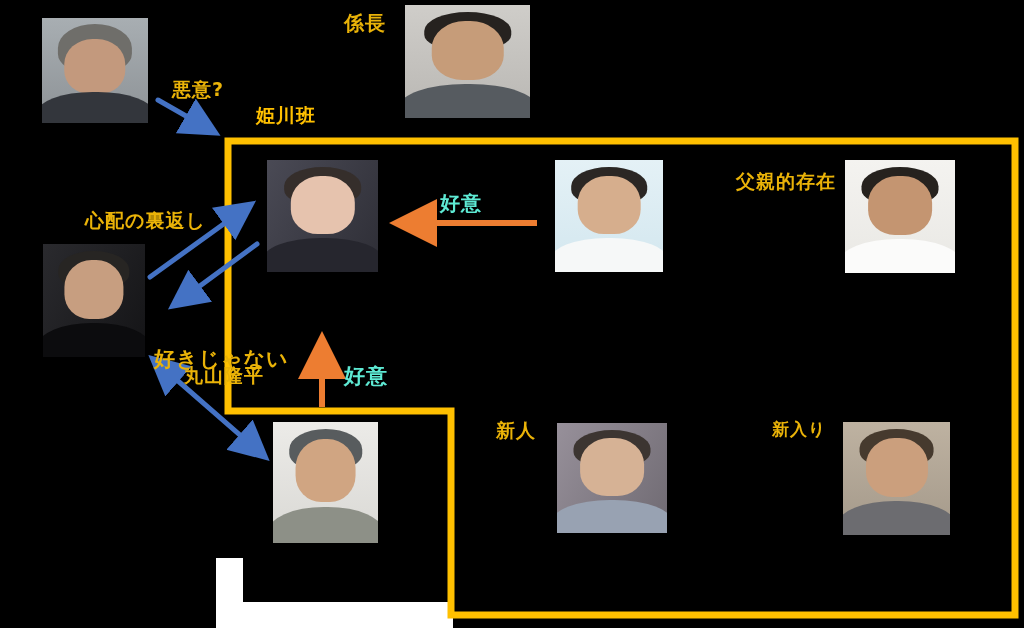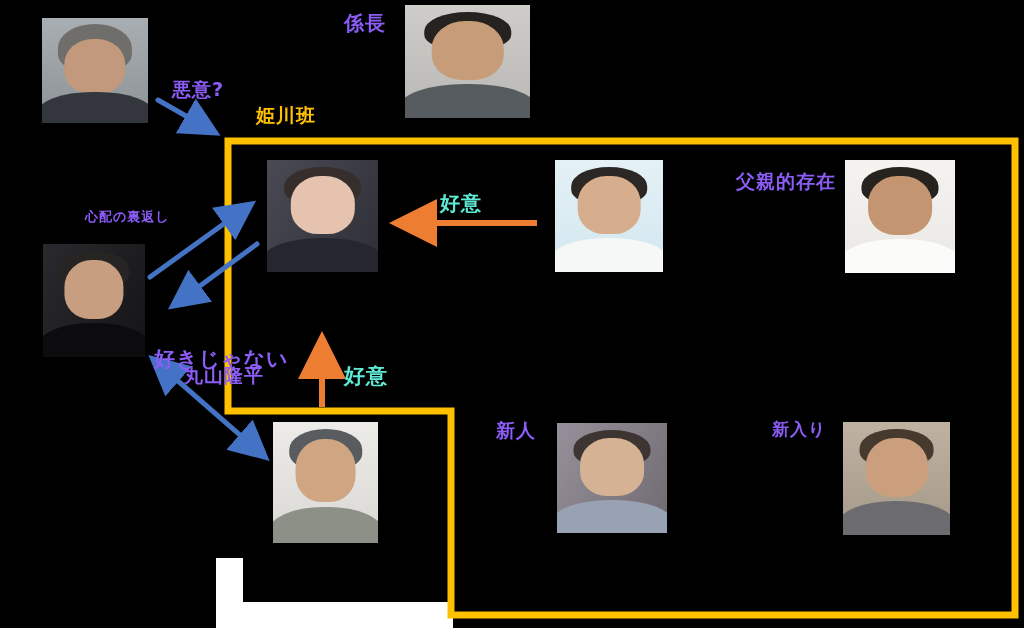--- a/index.html
+++ b/index.html
@@ -19,21 +19,21 @@
     transform:translateX(-50%);border-radius:50% 50% 40% 40%;
   }
   .photo .body{
     position:absolute;left:50%;bottom:-12%;width:110%;height:42%;
     transform:translateX(-50%);border-radius:48% 48% 0 0;
   }
   .label{
     position:absolute;font-weight:bold;white-space:nowrap;
     letter-spacing:1px;
   }
-  .blue{color:#8b5cf6;text-align:center;}
+  .blue{color:#eab308;text-align:center;}
   .orange{color:#5eead4;text-align:center;}
   .gold{color:#FFC000;}
   .name{
     position:absolute;color:#000;font-weight:bold;font-size:20px;
     line-height:1.25;text-align:center;white-space:nowrap;
   }
   svg{position:absolute;left:0;top:0;}
   .whitepatch{position:absolute;background:#fff;}
   .plate{position:absolute;background:#000;}
 </style>
@@ -122,21 +122,21 @@
     <div class="hair" style="background:#463a2e;"></div>
     <div class="head" style="background:#cb9f7d;"></div>
     <div class="body" style="background:#6c6c70;"></div>
   </div>
 
   <div class="label blue" style="left:344px;top:10px;font-size:20px;">係長</div>
   <div class="label blue" style="left:172px;top:77px;font-size:19px;">悪意?</div>
   <div class="label gold" style="left:256px;top:103px;font-size:19px;">姫川班</div>
   <div class="label blue" style="left:736px;top:169px;font-size:19px;">父親的存在</div>
   <div class="label orange" style="left:440px;top:190px;font-size:20px;">好意</div>
-  <div class="label blue" style="left:85px;top:208px;font-size:13px;">心配の裏返し</div>
+  <div class="label blue" style="left:85px;top:208px;font-size:19px;">心配の裏返し</div>
   <div class="label blue" style="left:154px;top:301px;font-size:21px;margin-top:44px;">好きじゃない</div>
   <div class="label blue" style="left:184px;top:363px;font-size:19px;">丸山隆平</div>
   <div class="label orange" style="left:344px;top:362px;font-size:21px;">好意</div>
   <div class="label blue" style="left:496px;top:418px;font-size:19px;">新人</div>
   <div class="label blue" style="left:772px;top:418px;font-size:17px;">新入り</div>
 
   <div class="name" style="left:30px;top:128px;width:130px;">
     <div>勝俣健作</div>
       <div>(武田鉄矢)</div>
   </div>

